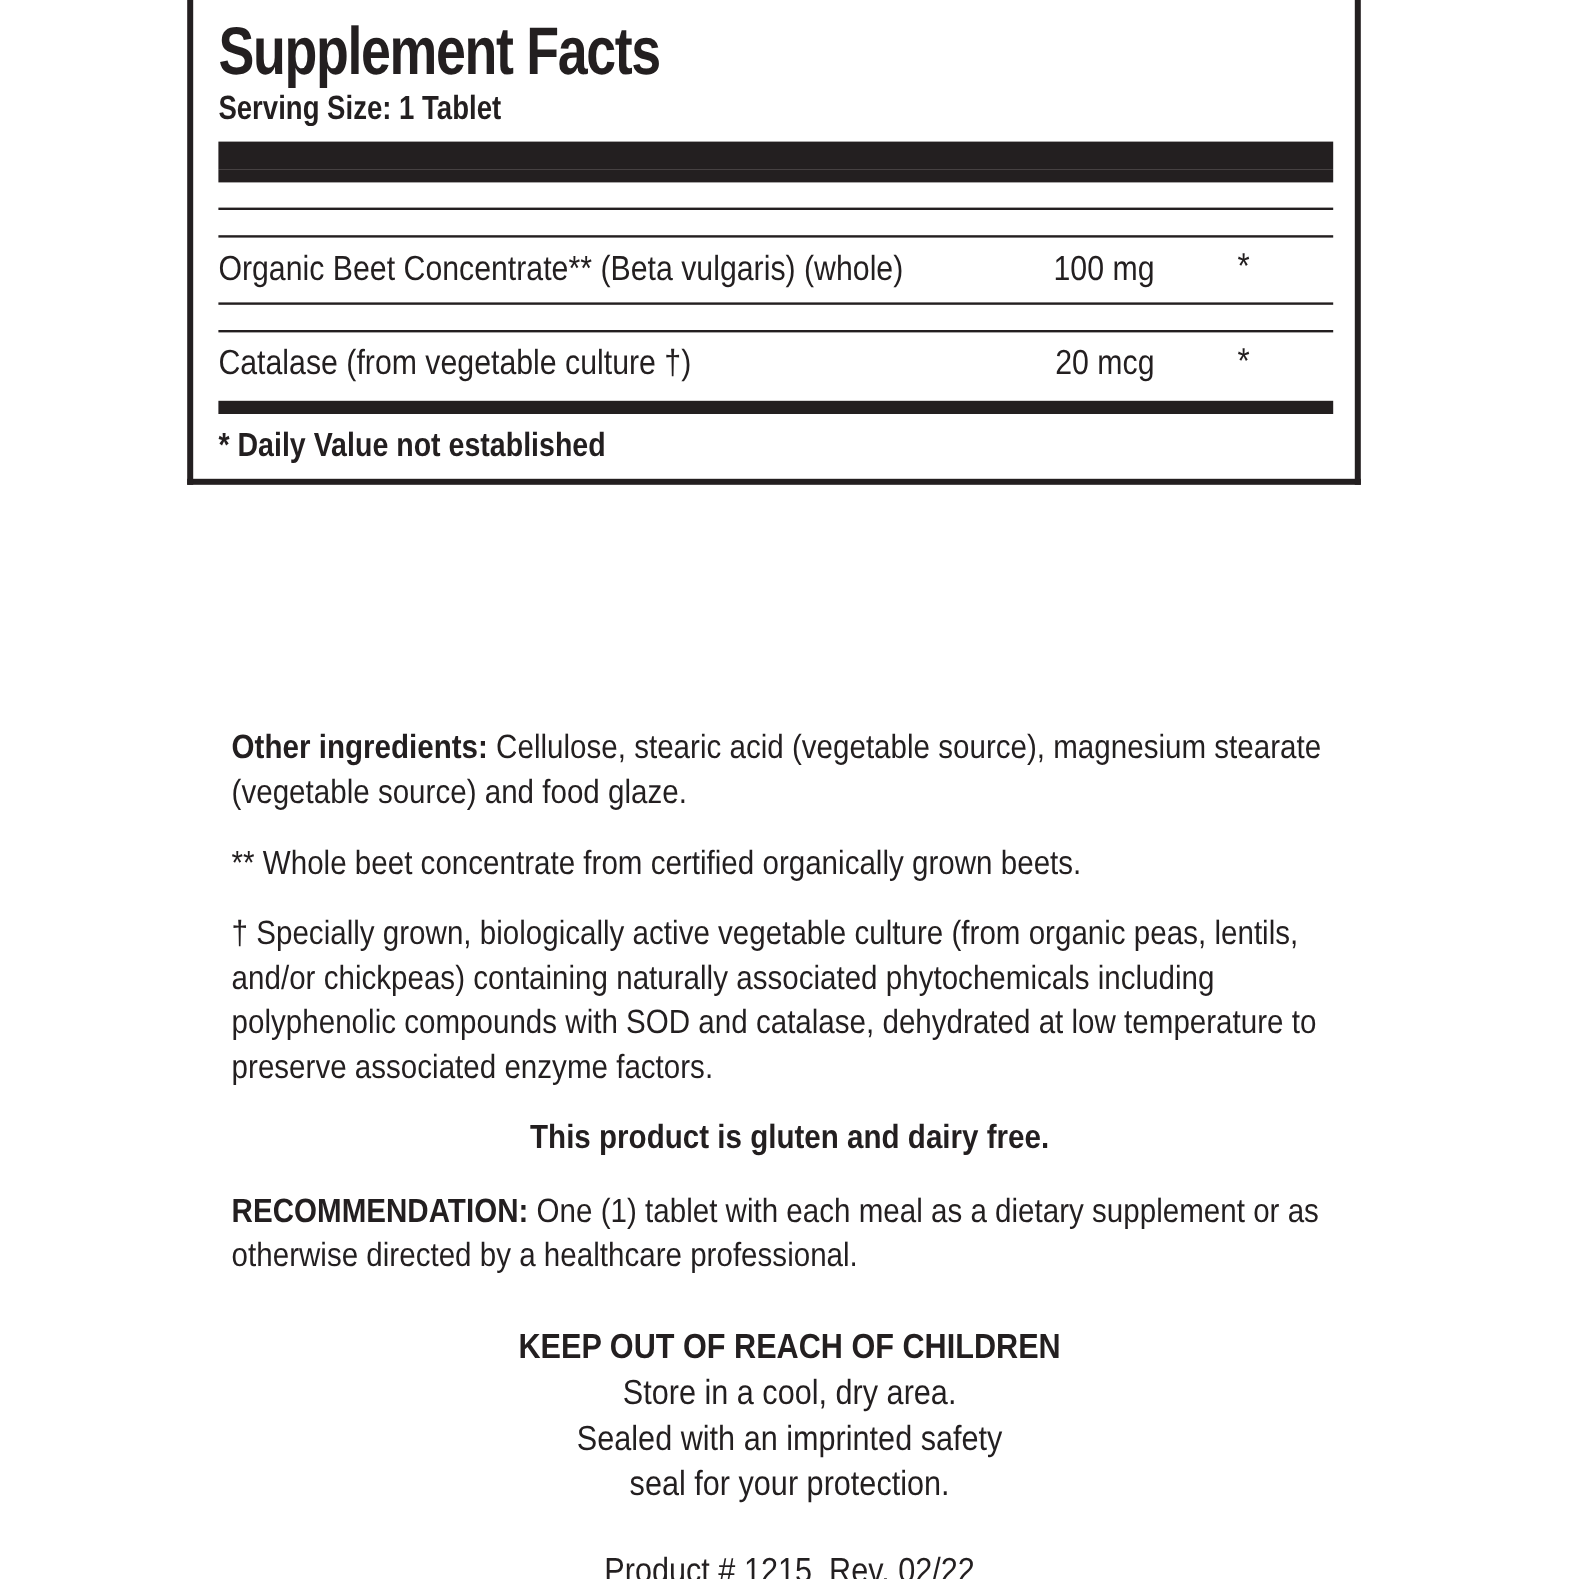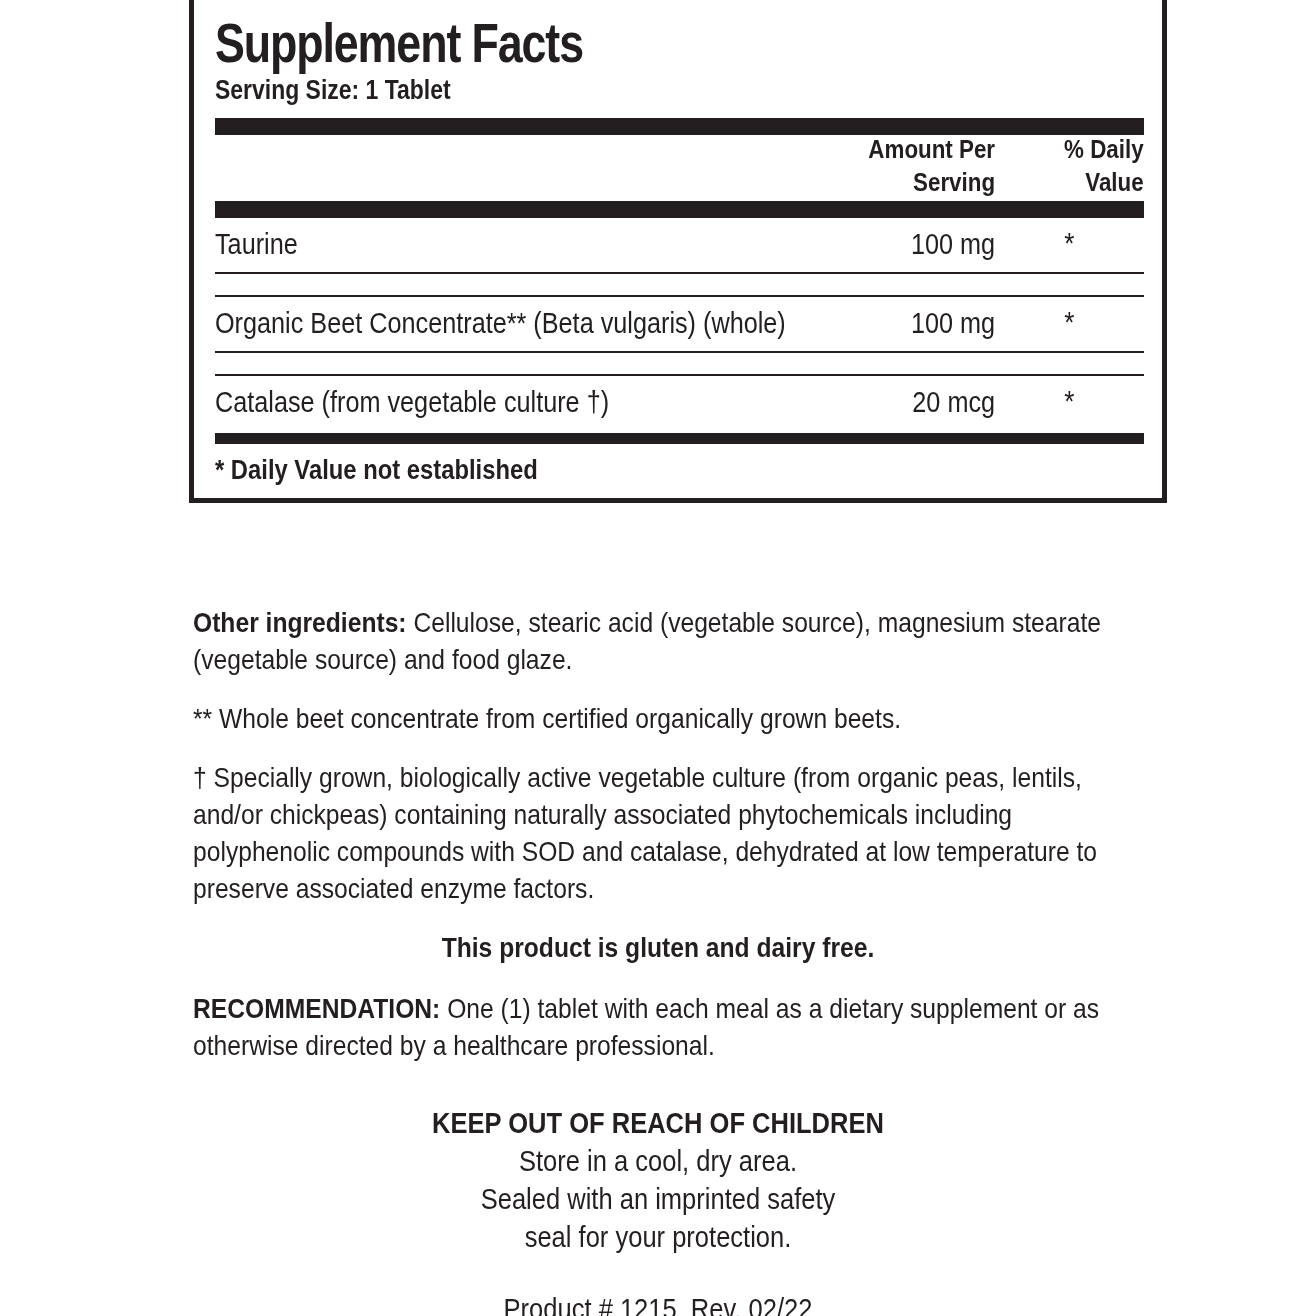--- a/index.html
+++ b/index.html
@@ -12,21 +12,21 @@
     height: 1316px;
     font-family: "Liberation Sans", sans-serif;
     color: #231f20;
     overflow: hidden;
     position: relative;
   }
 
   
   .panel {
     position: absolute;
-    left: 189px;
+    left: 156px;
     top: 0px;
     width: 968px;           
     border-left: 5px solid #231f20;
     border-right: 5px solid #231f20;
     border-bottom: 5px solid #231f20;
     border-top: 0;
     box-sizing: content-box;
     padding: 0 0 0 0;
   }
   .panel-inner {
@@ -199,61 +199,35 @@
 <body>
 
 <div class="panel">
   <div class="panel-inner">
 
     <div class="sf-title">Supplement Facts</div>
     <div class="serving-size">Serving Size: 1 Tablet</div>
 
     <div class="rule-thick"></div>
 
-    <table class="sf">
-      <colgroup>
-        <col class="col-name">
-          <col class="col-amt">
-          <col class="col-dv">
-      </colgroup>
-      <tbody>
-
-        <tr>
-          <td></td>
-          <td>
-            <div class="hdr-cell">Amount Per</div>
-            <div class="hdr-cell">Serving</div>
-          </td>
-          <td>
-            <div class="hdr-cell">% Daily</div>
-            <div class="hdr-cell">Value</div>
-          </td>
-        </tr>
-      </tbody>
-    </table>
 
     <div class="rule-med"></div>
 
     <div class="rule-thick" style="margin-top:0; height:11px;"></div>
 
     <table class="sf">
       <colgroup>
           <col class="col-name">
           <col class="col-amt">
           <col class="col-dv">
         </colgroup>
       <tbody>
         <tr>
             <td class="row-pad-top" colspan="3"></td>
           </tr>
-        <tr>
-          <td class="nm">Taurine</td>
-          <td class="amt">100 mg</td>
-          <td class="dv star">*</td>
-        </tr>
         <tr>
             <td class="row-pad-bot" colspan="3"></td>
           </tr>
       </tbody>
     </table>
     <div class="rule-thin"></div>
 
     <table class="sf">
       <colgroup>
           <col class="col-name">

